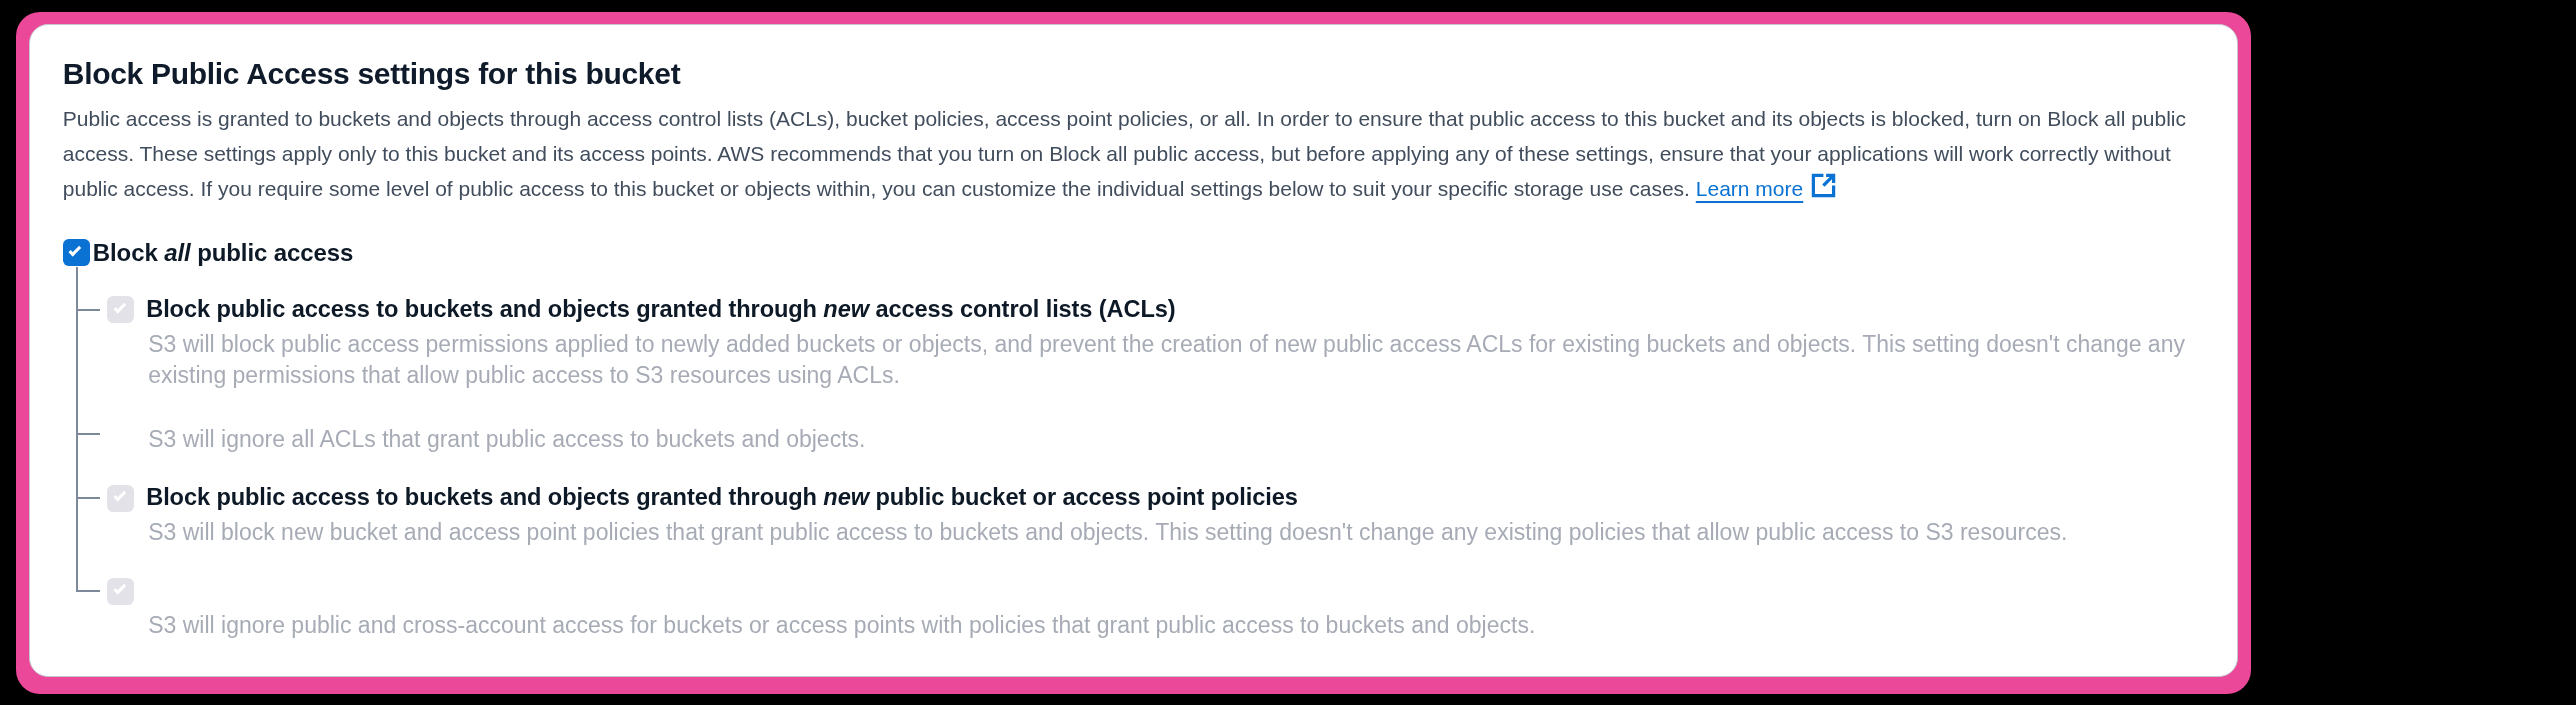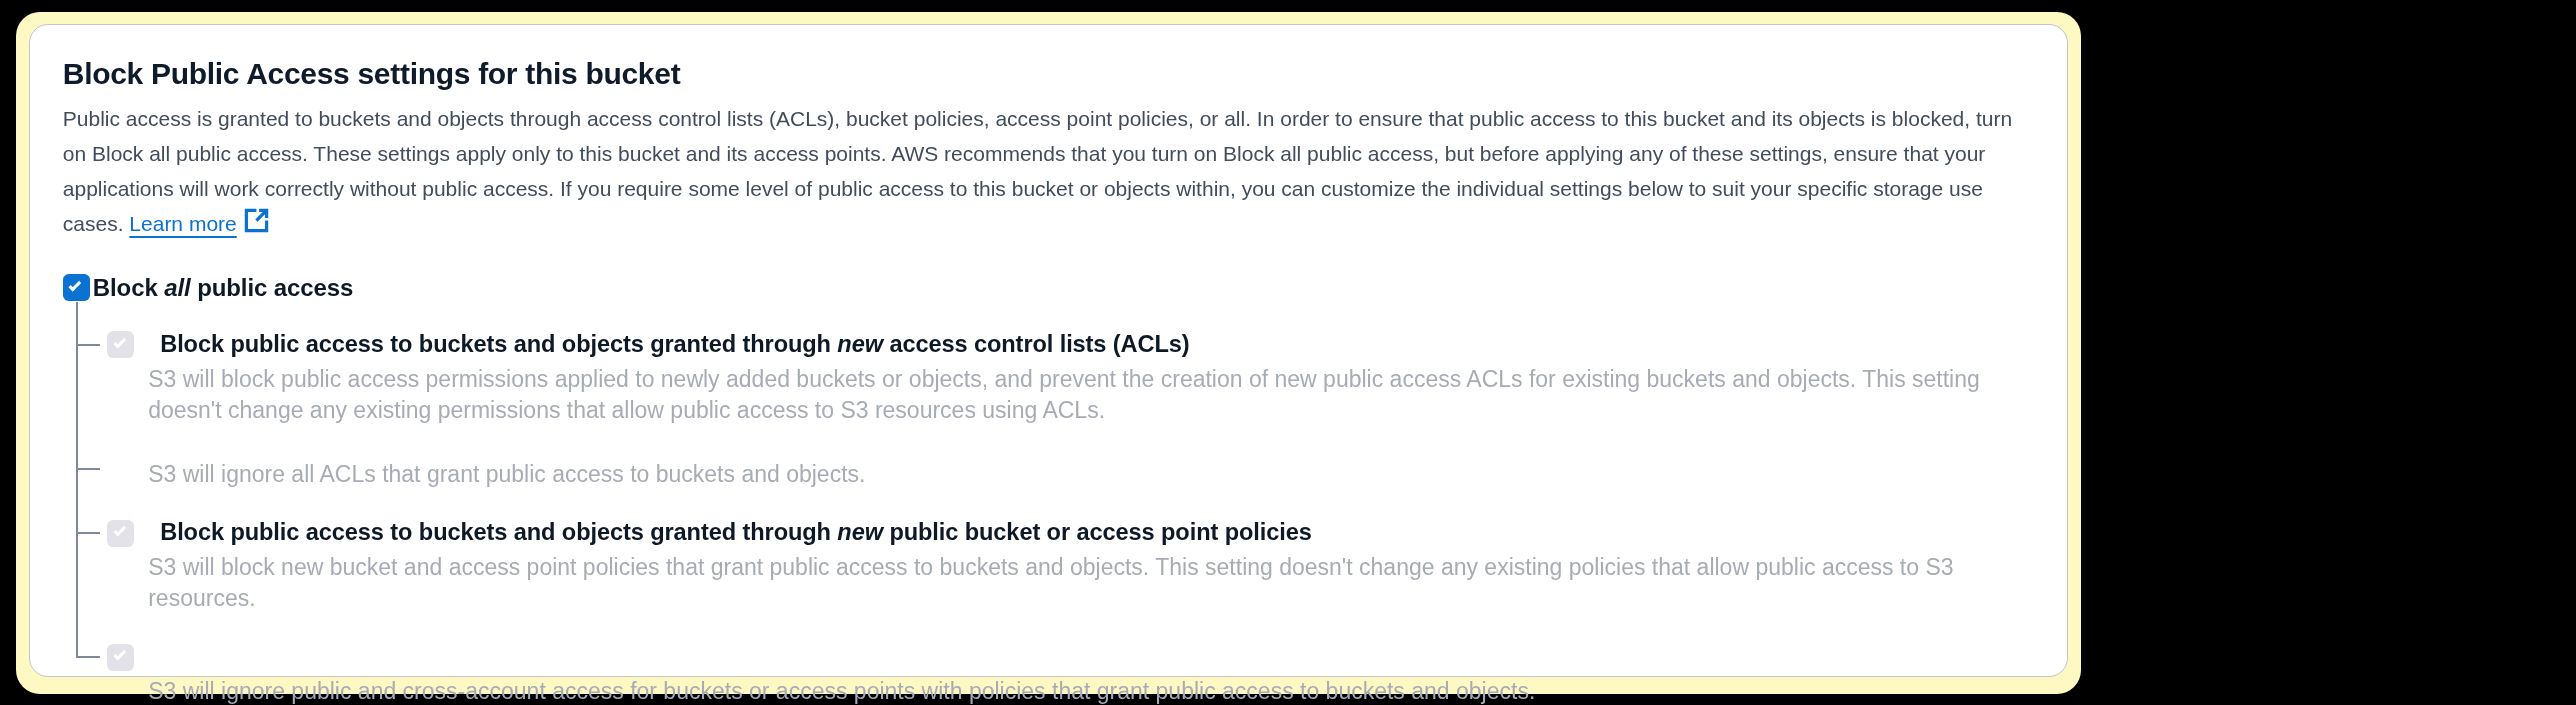--- a/index.html
+++ b/index.html
@@ -7,22 +7,22 @@
   body {
     width: 2576px; height: 705px;
     background: #000000;
     font-family: "Liberation Sans", sans-serif;
     position: relative;
     overflow: hidden;
   }
   .page {
     position: absolute;
     left: 16px; top: 11.5px;
-    width: 2065px; height: 682px;
-    background: #fef9c3;
+    width: 2235px; height: 682px;
+    background: #ec4899;
     border-radius: 24px;
     padding-left: 40px;
   }
   .panel {
     position: absolute;
     left: 12.8px; top: 12.8px; right: 12.8px; bottom: 16.6px;
     border: 1.3px solid #c4c4cd;
     border-radius: 19px;
     padding: 32px 33px;
     background: #ffffff;
@@ -107,21 +107,21 @@
     background: #7d8998;
   }
   .sub:last-child::before { bottom: auto; height: 43px; }
   .sub::after {
     content: "";
     position: absolute;
     left: 0; top: 42px;
     width: 24px; height: 1.9px;
     background: #7d8998;
   }
-  .sub .cb-row { gap: 26px; }
+  .sub .cb-row { gap: 12px; }
   .sub-label { font-size: 23.6px; }
   .sub-desc {
     margin: 5.1px 0 0 41px;
     max-width: 2270px;
     font-size: 23px;
     line-height: 31px;
     color: #a6abb5;
   }
 </style>
 </head>

